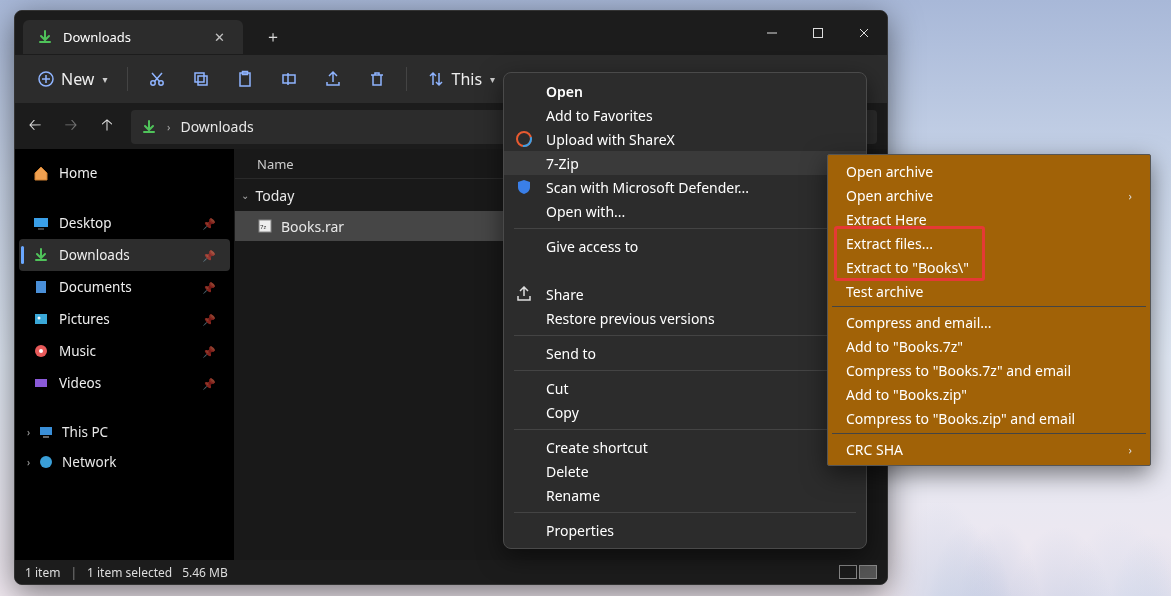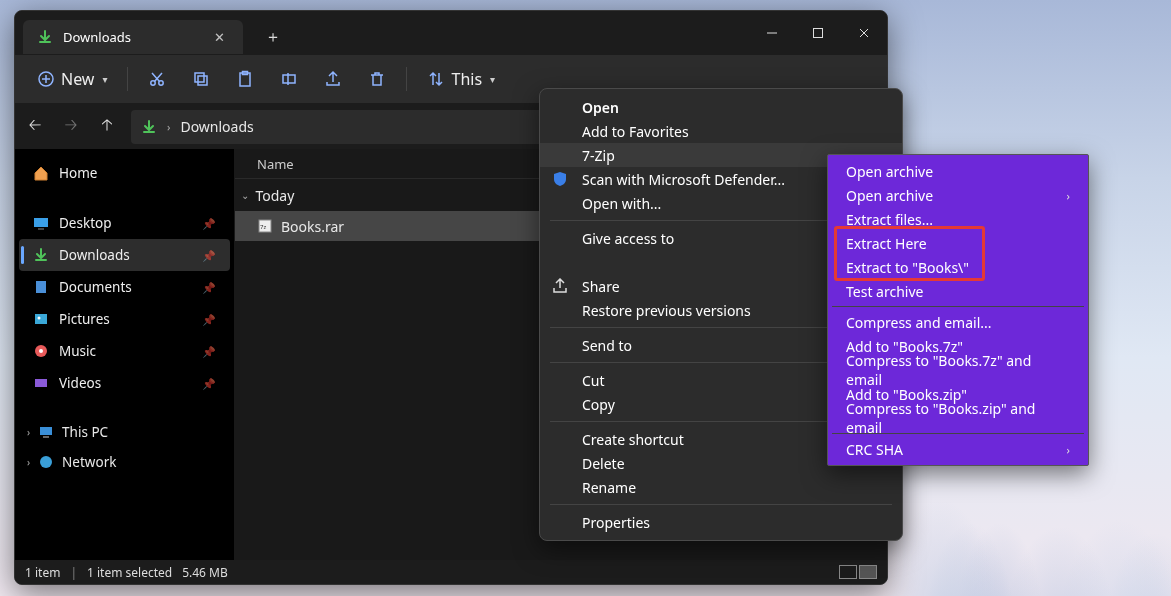--- a/index.html
+++ b/index.html
@@ -58,30 +58,30 @@
   .file-row { display:flex; align-items:center; gap:8px; height:30px; padding-left:22px;
     background:#464646; font-size:14px; }
   .statusbar { position:absolute; bottom:0; left:0; right:0; height:24px; background:#1c1c1c;
     display:flex; align-items:center; font-size:12px; color:#ddd; padding:0 10px; gap:10px; }
   .statusbar .viewicons { margin-left:auto; display:flex; gap:2px; }
   .viewicons span { width:18px; height:14px; border:1px solid #888; display:inline-block; }
   .viewicons span.active { background:#555; }
 
   .ctx-menu { position:absolute; background:#2c2c2c; border:1px solid #4a4a4a; border-radius:8px;
     padding:6px 0; box-shadow:0 8px 24px rgba(0,0,0,0.5); color:#fff; font-size:14px; }
-  .ctx1 { top:88px; left:503px; width:364px;margin-left:36px; }
+  .ctx1 { top:72px; left:503px; width:364px; }
   .ctx-item { display:flex; align-items:center; gap:12px; height:24px; padding:0 14px 0 10px; }
   .ctx-item.hover { background:#3a3a3a; }
   .ctx-item .ico { width:20px; height:20px; display:flex; align-items:center; justify-content:center; }
   .ctx-item .lbl { flex:1; }
   .ctx-item .arrow { font-size:11px; color:#ddd; }
   .ctx-sep { height:1px; background:#444; margin:5px 10px; }
   .ctx-item.bold .lbl { font-weight:600; }
 
-  .ctx2 { top:154px; left:827px; width:262px; border-radius:2px; background:#6d28d9;
+  .ctx2 { top:154px; left:827px; width:324px; border-radius:2px; background:#a16207;
     border:1px solid #555; padding:4px 0; font-size:14px; }
   .ctx2 .ctx-item { height:24px; padding:0 18px; }
   .ctx2 .ctx-sep { margin:3px 4px; }
   .highlight-box { position:absolute; border:3px solid #e53935; border-radius:3px; pointer-events:none; }
   .hb { top:226px; left:834px; width:151px; height:55px; }
 
   .ic { display:inline-flex; width:16px; height:16px; }
   .green-arrow { color:#4fc35a; }
 </style>
 </head>
@@ -321,20 +321,29 @@
 
 <div class="ctx-menu ctx1">
   <div class="ctx-item bold">
       <span class="ico"></span>
       <span class="lbl">Open</span>
     </div>
   <div class="ctx-item">
       <span class="ico"></span>
       <span class="lbl">Add to Favorites</span>
     </div>
+  <div class="ctx-item">
+      <span class="ico">
+        <svg width="16" height="16" viewBox="0 0 16 16">
+          <circle cx="8" cy="8" r="7" fill="none" stroke="#e85a30" stroke-width="2"></circle>
+          <circle cx="8" cy="8" r="7" fill="none" stroke="#3a9fe8" stroke-width="2" stroke-dasharray="12 30"></circle>
+        </svg>
+      </span>
+      <span class="lbl">Upload with ShareX</span>
+    </div>
   <div class="ctx-item hover">
       <span class="ico"></span>
       <span class="lbl">7-Zip</span>
       <span class="arrow">›</span>
     </div>
   <div class="ctx-item">
       <span class="ico">
         <svg width="16" height="16" viewBox="0 0 16 16">
           <path d="M8 1l6 2v5c0 4-3 6-6 7-3-1-6-3-6-7V3z" fill="#3a7fe8"></path>
         </svg>
@@ -403,24 +412,24 @@
 
 <div class="ctx-menu ctx2">
   <div class="ctx-item">
       <span class="lbl">Open archive</span>
     </div>
   <div class="ctx-item">
       <span class="lbl">Open archive</span>
       <span class="arrow">›</span>
     </div>
   <div class="ctx-item">
+      <span class="lbl">Extract Here</span>
+    </div>
+  <div class="ctx-item">
       <span class="lbl">Extract files...</span>
-    </div>
-  <div class="ctx-item">
-      <span class="lbl">Extract Here</span>
     </div>
   <div class="ctx-item">
       <span class="lbl">Extract to "Books\"</span>
     </div>
   <div class="ctx-item">
       <span class="lbl">Test archive</span>
     </div>
   <div class="ctx-sep"></div>
   <div class="ctx-item">
       <span class="lbl">Compress and email...</span>

